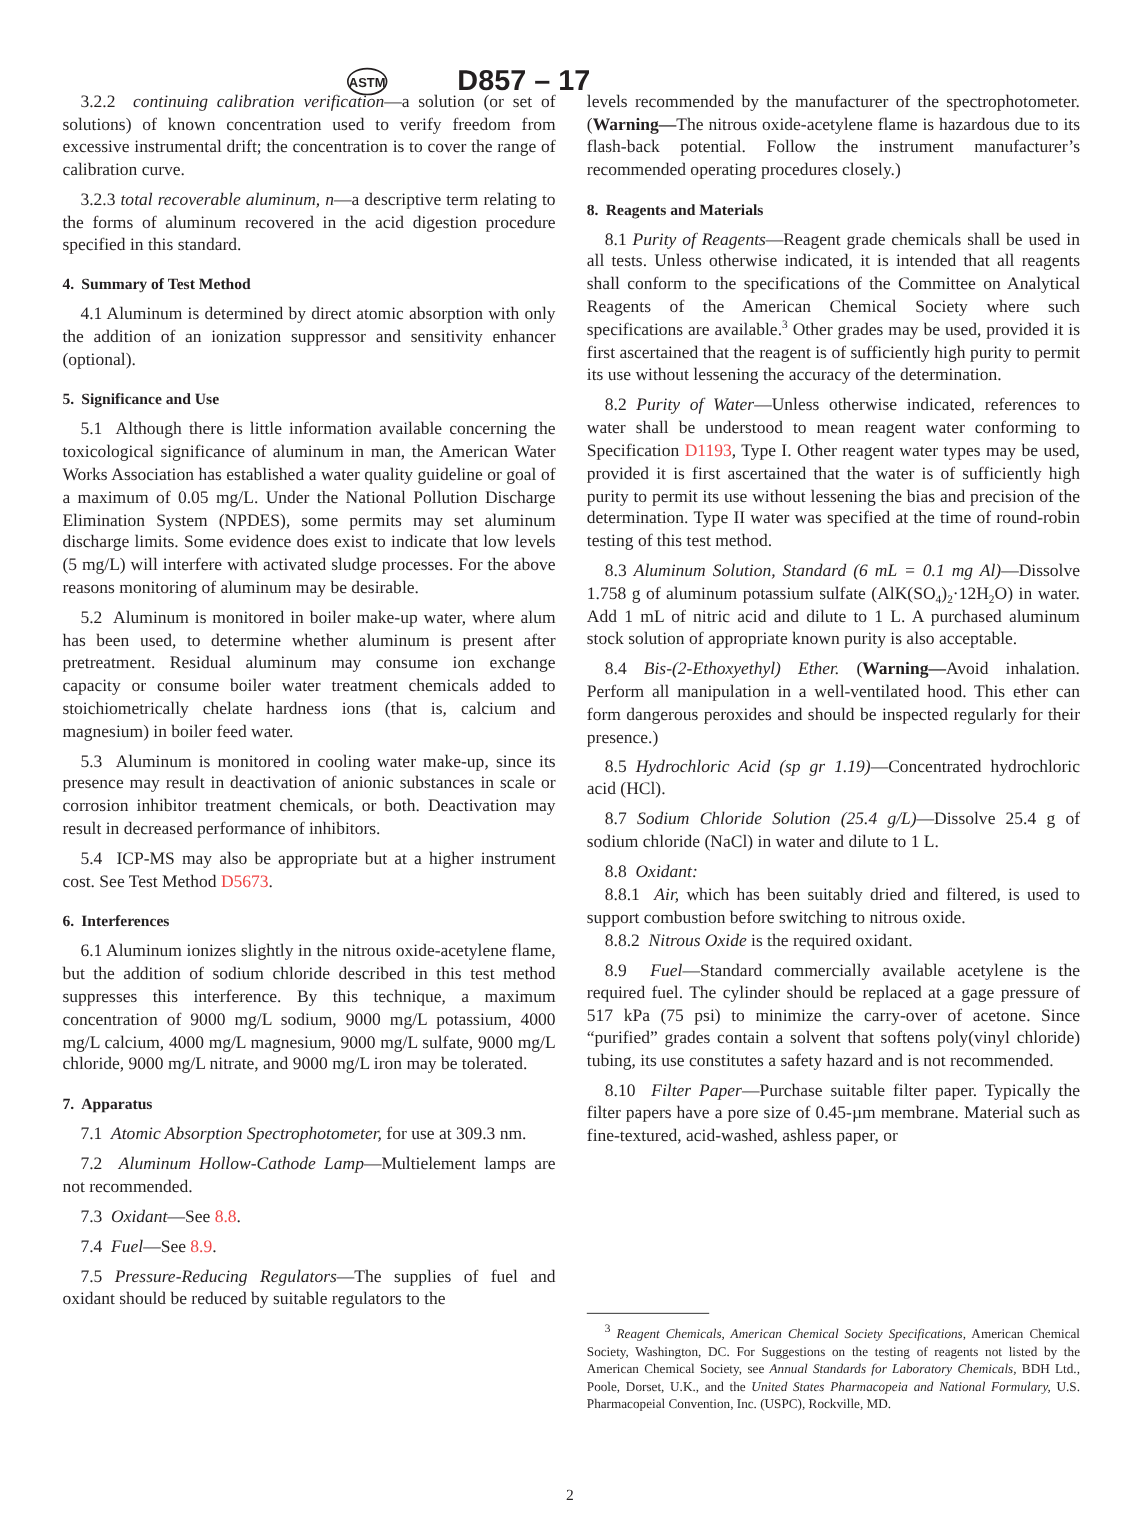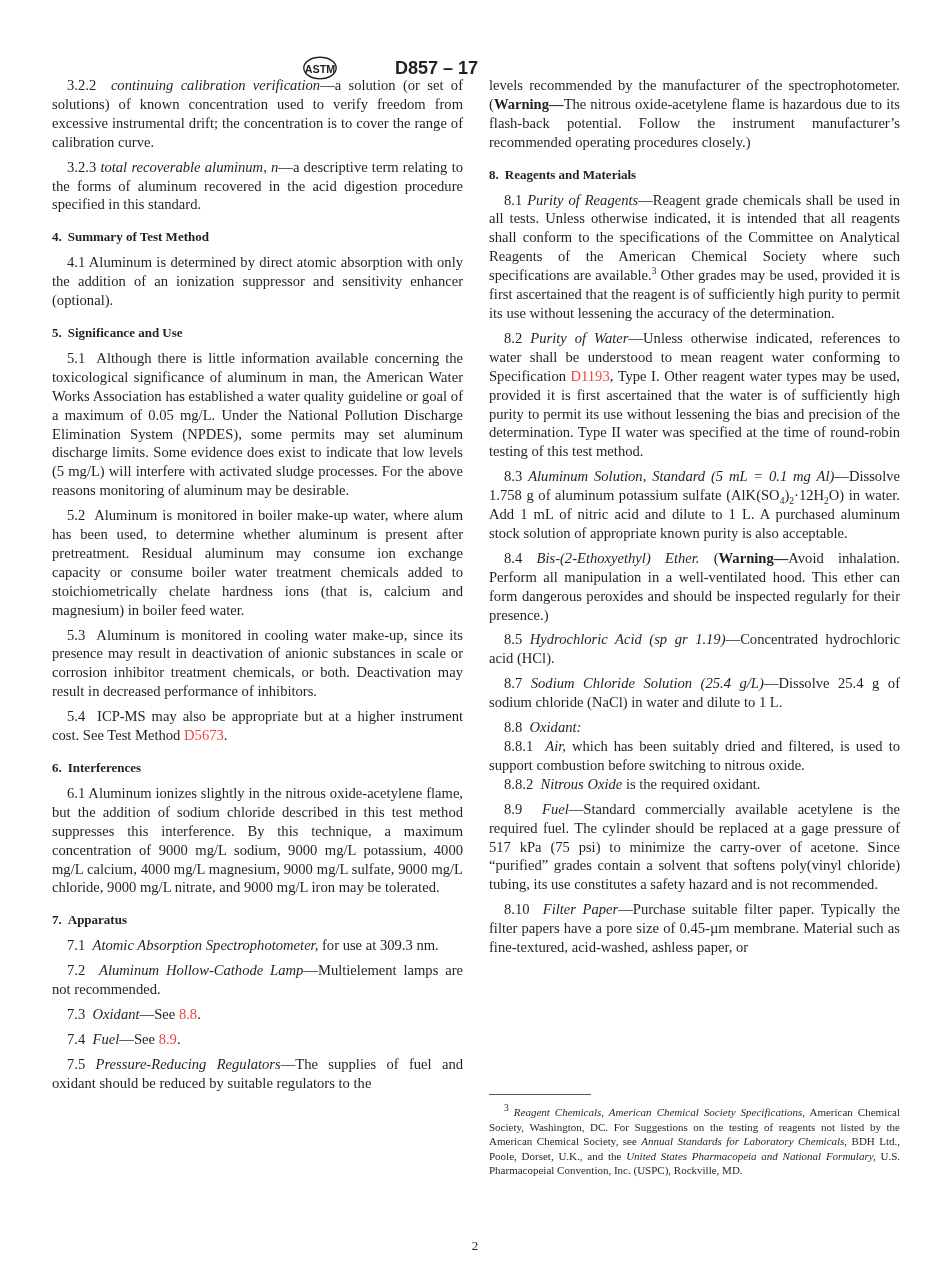--- a/index.html
+++ b/index.html
@@ -1,21 +1,21 @@
 <!DOCTYPE html>
 <html><head>
 <meta charset="utf-8">
 <style>
   html, body { margin:0; padding:0; background:#ffffff; }
   body { width:950px; height:1272px; position:relative; overflow:hidden;
          font-family:"Liberation Serif", serif; color:#231f20; }
   .header { position:absolute; top:54px; left:0; width:780px; text-align:center; height:30px; }
   .header .logo { display:inline-block; vertical-align:middle; width:36px; height:28px; margin-right:6px; }
   .header .code { display:inline-block; vertical-align:middle; font-family:"Liberation Sans", sans-serif;
-                  font-weight:bold; font-size:18px; color:#231f20;margin-left:47px; }
+                  font-weight:bold; font-size:24px; color:#231f20;margin-left:47px; }
   .col { position:absolute; top:76px; width:411px; font-size:14.6px; line-height:18.9px; text-align:justify; }
   .col.left { left:52px; }
   .col.right { left:489px; }
   p { margin:0 0 6px 0; text-indent:15px; hyphens:manual; }
   p.noind { text-indent:0; }
   p.tight { margin-bottom:0; }
   h2 { font-size:13px; font-weight:bold; margin:14px 0 6px 0; line-height:18.9px; }
   h2 .num { margin-right:6px; }
   i { font-style:italic; }
   a.ref { color:#ef4444; text-decoration:none; }
@@ -59,21 +59,21 @@
   <p><span>7.4</span>&nbsp; <i>Fuel</i><span>—See </span><a class="ref">8.9</a><span>.</span></p>
   <p><span>7.5</span> <i>Pressure-Reducing Regulators</i><span>—The supplies of fuel and oxidant should be reduced by suitable regulators to the</span></p>
 </div>
 
 <div class="col right">
   <p class="noind"><span>levels recommended by the manufacturer of the spectrophotometer. (</span><b>Warning—</b><span>The nitrous oxide-acetylene flame is hazardous due to its flash-back potential. Follow the instrument manufacturer’s recommended operating procedures closely.)</span></p>
 
   <h2><span class="num">8.</span><span>Reagents and Materials</span></h2>
   <p><span>8.1</span> <i>Purity of Reagents</i><span>—Reagent grade chemicals shall be used in all tests. Unless otherwise indicated, it is intended that all reagents shall conform to the specifications of the Committee on Analytical Reagents of the American Chemical Society where such specifications are available.</span><sup>3</sup><span> Other grades may be used, provided it is first ascertained that the reagent is of sufficiently high purity to permit its use without lessening the accuracy of the determination.</span></p>
   <p><span>8.2</span> <i>Purity of Water</i><span>—Unless otherwise indicated, references to water shall be understood to mean reagent water conforming to Specification </span><a class="ref">D1193</a><span>, Type I. Other reagent water types may be used, provided it is first ascertained that the water is of sufficiently high purity to permit its use without lessening the bias and precision of the determination. Type II water was specified at the time of round-robin testing of this test method.</span></p>
-  <p><span>8.3</span> <i>Aluminum Solution, Standard (5 mL = 0.1 mg Al)</i><span>—Dissolve 1.758 g of aluminum potassium sulfate (AlK(SO</span><sub>4</sub><span>)</span><sub>2</sub><span>·12H</span><sub>2</sub><span>O) in water. Add 1 mL of nitric acid and dilute to 1 L. A purchased aluminum stock solution of appropriate known purity is also acceptable.</span></p>
+  <p><span>8.3</span> <i>Aluminum Solution, Standard (6 mL = 0.1 mg Al)</i><span>—Dissolve 1.758 g of aluminum potassium sulfate (AlK(SO</span><sub>4</sub><span>)</span><sub>2</sub><span>·12H</span><sub>2</sub><span>O) in water. Add 1 mL of nitric acid and dilute to 1 L. A purchased aluminum stock solution of appropriate known purity is also acceptable.</span></p>
   <p><span>8.4</span> <i>Bis-(2-Ethoxyethyl) Ether.</i><span> (</span><b>Warning—</b><span>Avoid inhalation. Perform all manipulation in a well-ventilated hood. This ether can form dangerous peroxides and should be inspected regularly for their presence.)</span></p>
   <p><span>8.5</span> <i>Hydrochloric Acid (sp gr 1.19)</i><span>—Concentrated hydrochloric acid (HCl).</span></p>
   <p><span>8.7</span> <i>Sodium Chloride Solution (25.4 g/L)</i><span>—Dissolve 25.4 g of sodium chloride (NaCl) in water and dilute to 1 L.</span></p>
   <p class="tight"><span>8.8</span>&nbsp; <i>Oxidant:</i></p>
   <p class="tight"><span>8.8.1</span>&nbsp; <i>Air,</i><span> which has been suitably dried and filtered, is used to support combustion before switching to nitrous oxide.</span></p>
   <p><span>8.8.2</span>&nbsp; <i>Nitrous Oxide</i><span> is the required oxidant.</span></p>
   <p><span>8.9</span>&nbsp; <i>Fuel</i><span>—Standard commercially available acetylene is the required fuel. The cylinder should be replaced at a gage pressure of 517 kPa (75 psi) to minimize the carry-over of acetone. Since “purified” grades contain a solvent that softens poly(vinyl chloride) tubing, its use constitutes a safety hazard and is not recommended.</span></p>
   <p><span>8.10</span>&nbsp; <i>Filter Paper</i><span>—Purchase suitable filter paper. Typically the filter papers have a pore size of 0.45-µm membrane. Material such as fine-textured, acid-washed, ashless paper, or</span></p>
 </div>
 

